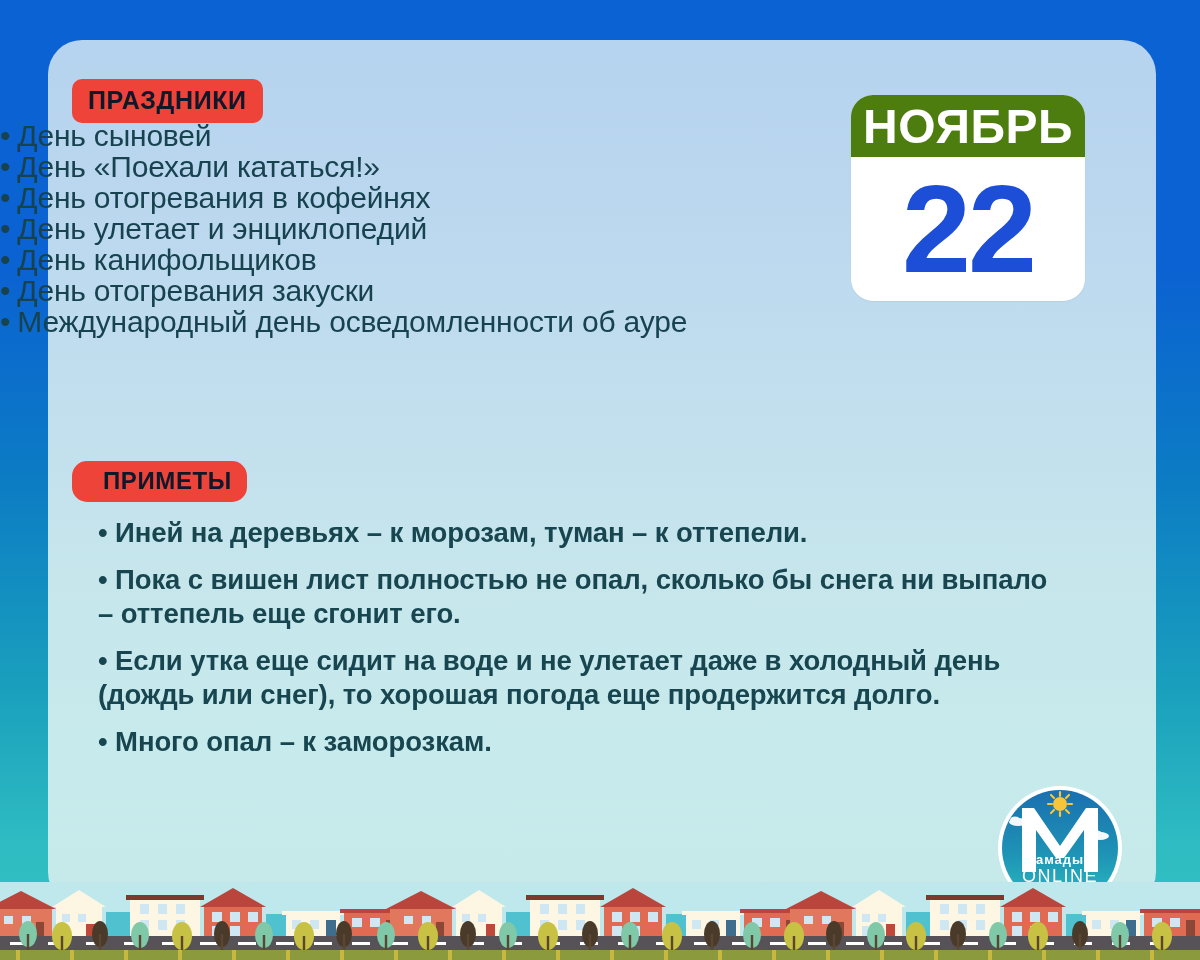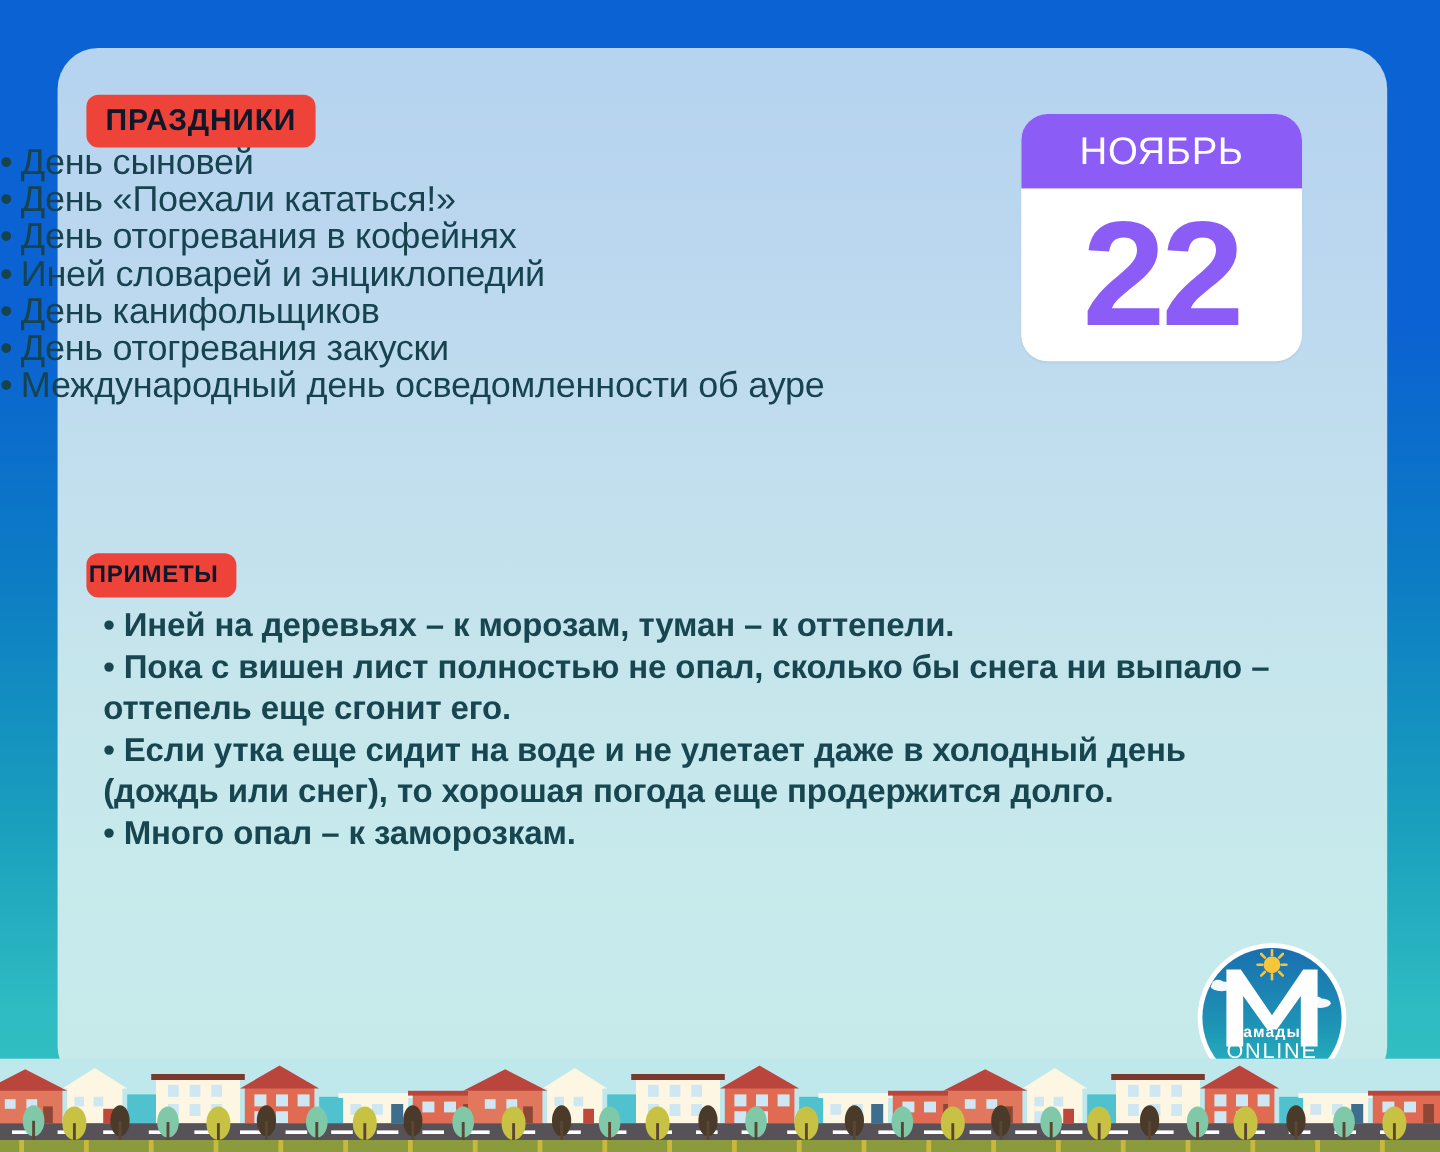--- a/index.html
+++ b/index.html
@@ -59,22 +59,23 @@
     left: 72px;
     top: 79px;
     font-size: 25px;
     padding: 9px 16px 10px 16px;
   }
 
   .badge-omens {
     position: absolute;
     left: 72px;
     top: 461px;
-    font-size: 20px;
-    padding: 8px 15px 9px 2px;
+    font-size: 24px;
+    padding: 8px 15px 9px 31px;
+    border-radius: 15px;
   }
 
   
   .holidays {
     position: absolute;
     left: 0;
     right: 0;
     top: 120px;
     text-align: left;
     color: #17434f;
@@ -98,49 +99,49 @@
     top: 504px;
     width: 992px;
     color: #174650;
     font-size: 27.5px;
     line-height: 34.5px;
     font-weight: bold;
     letter-spacing: -0.1px;
     text-align: left;
   }
   .omens .omen {
-    margin: 0;
+    margin: 12px;
   }
 
   
   .calendar {
     position: absolute;
     left: 851px;
     top: 95px;
     width: 234px;
     height: 206px;
     border-radius: 22px;
     overflow: hidden;
     background: #ffffff;
     box-shadow: 0 1px 2px rgba(0,0,0,0.05);
   }
   .calendar .cal-month {
     height: 62px;
-    background: #8b5cf6;
+    background: #4d7c0f;
     color: #ffffff;
-    font-size: 32px;
-    font-weight: normal;
+    font-size: 48px;
+    font-weight: bold;
     letter-spacing: 0.5px;
     display: flex;
     align-items: center;
     justify-content: center;
   }
   .calendar .cal-day {
     height: 144px;
-    color: #8b5cf6;
+    color: #1d4ed8;
     font-size: 124px;
     font-weight: bold;
     letter-spacing: -3px;
     display: flex;
     align-items: center;
     justify-content: center;
     line-height: 1;
   }
 
   
@@ -174,21 +175,21 @@
     <div class="row">
       <span class="bullet">•</span><span>День сыновей</span>
     </div>
     <div class="row">
       <span class="bullet">•</span><span>День «Поехали кататься!»</span>
     </div>
     <div class="row">
       <span class="bullet">•</span><span>День отогревания в кофейнях</span>
     </div>
     <div class="row">
-      <span class="bullet">•</span><span>Иней словарей и энциклопедий</span>
+      <span class="bullet">•</span><span>День улетает и энциклопедий</span>
     </div>
     <div class="row">
       <span class="bullet">•</span><span>День канифольщиков</span>
     </div>
     <div class="row">
       <span class="bullet">•</span><span>День отогревания закуски</span>
     </div>
     <div class="row">
       <span class="bullet">•</span><span>Международный день осведомленности об ауре</span>
     </div>

